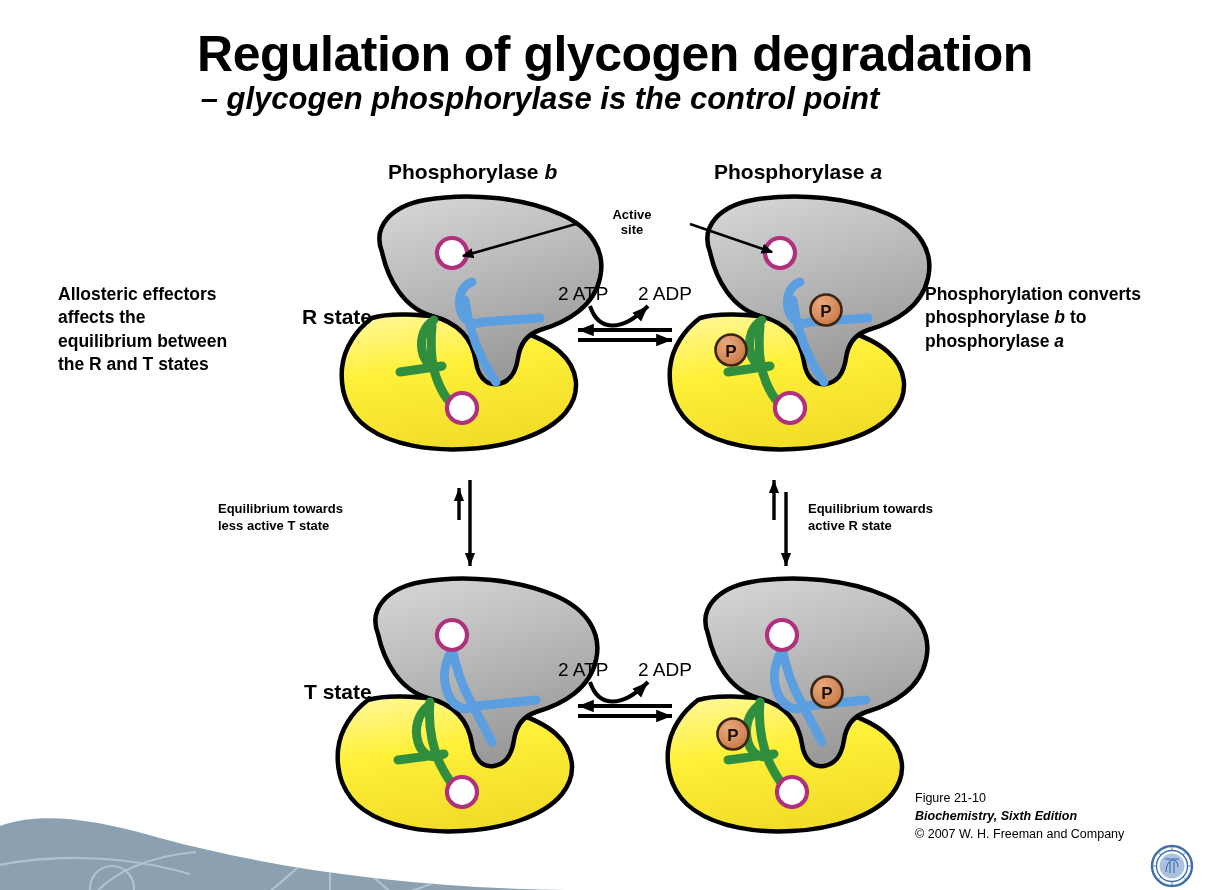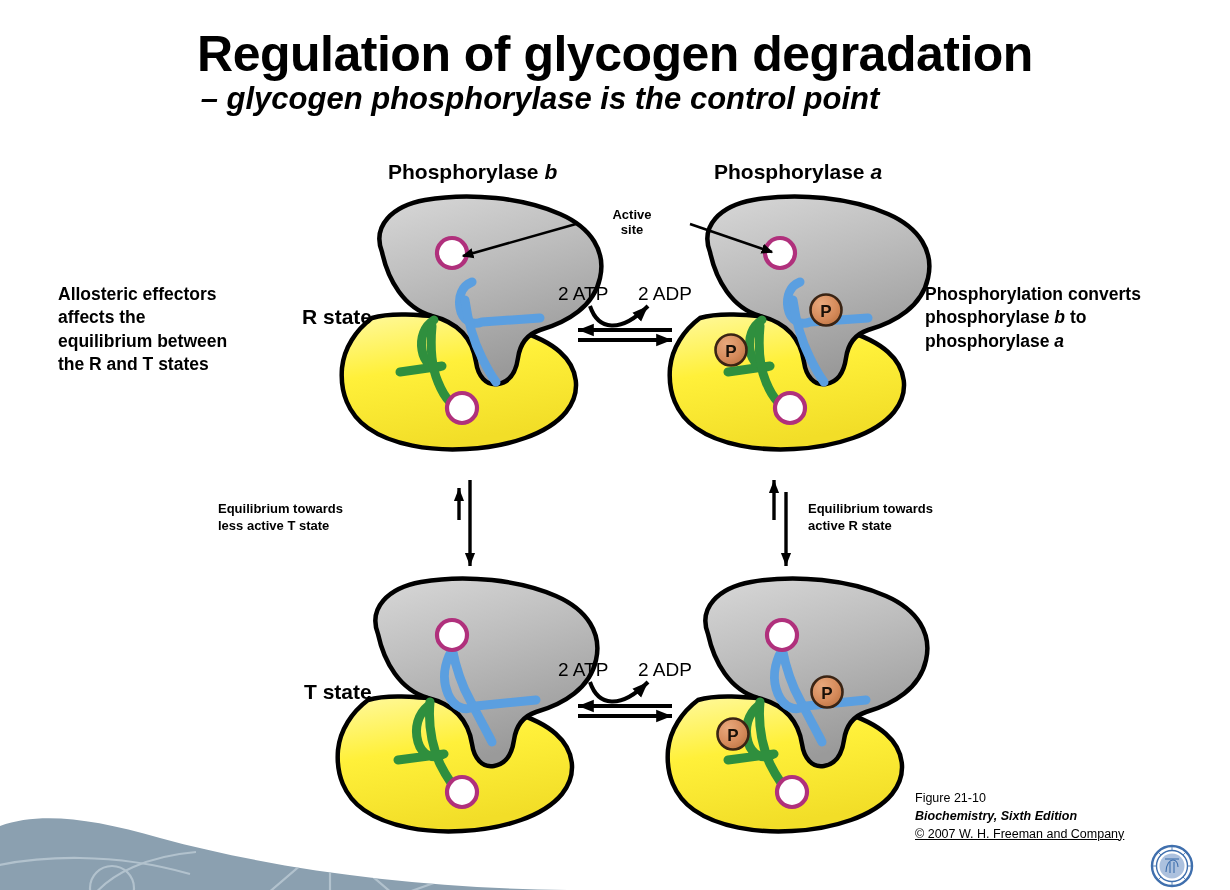--- a/index.html
+++ b/index.html
@@ -120,21 +120,21 @@
   #credit {
     position: absolute;
     left: 915px;
     top: 790px;
     font-size: 12.5px;
     line-height: 1.42;
     white-space: nowrap;
   }
   #credit .c1 { font-weight: normal; }
   #credit .c2 { font-weight: bold; font-style: italic; }
-  #credit .c3 { font-weight: normal; text-decoration: underline; }
+  #credit .c3 { font-weight: normal; }
 
   
   #art {
     position: absolute;
     left: 0;
     top: 0;
     width: 1230px;
     height: 890px;
     pointer-events: none;
   }

